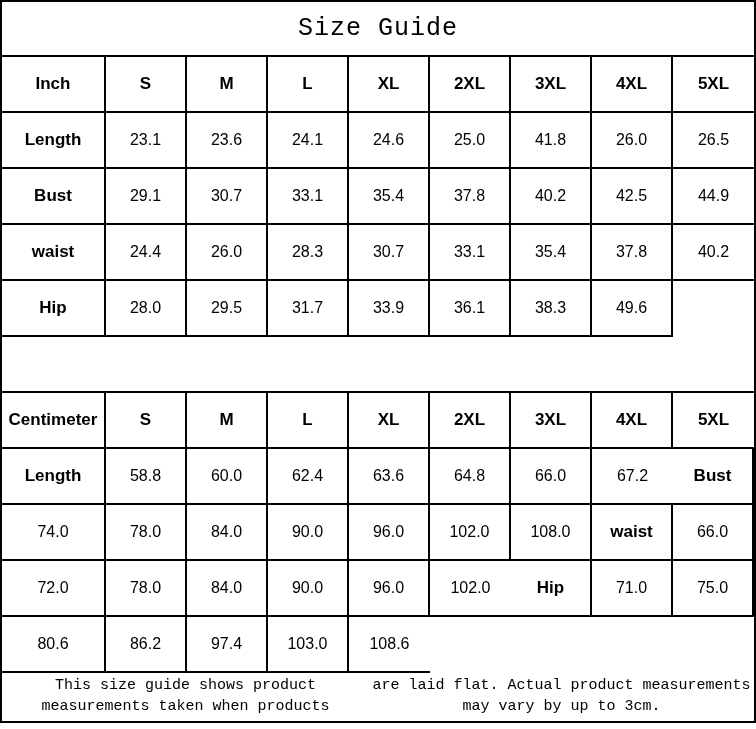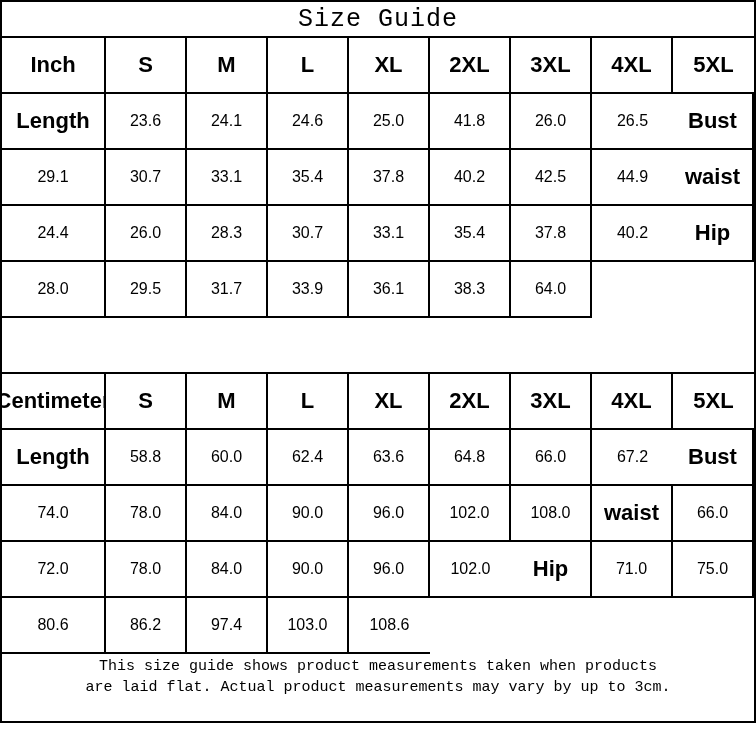--- a/index.html
+++ b/index.html
@@ -11,21 +11,21 @@
     color: #000000;
   }
   .size-guide {
     width: 756px;
     height: 723px;
     border: 2px solid #000000;
     background: #ffffff;
     overflow: hidden;
   }
   .title-row {
-    height: 36px;
+    height: 55px;
     border-bottom: 2px solid #000000;
     display: flex;
     align-items: center;
     justify-content: center;
     font-family: "Liberation Mono", monospace;
     font-size: 25px;
     letter-spacing: 1px;
   }
   .size-table {
     display: grid;
@@ -36,34 +36,34 @@
     border-right: 2px solid #000000;
     border-bottom: 2px solid #000000;
     display: flex;
     align-items: center;
     justify-content: center;
     font-size: 16px;
     background: #ffffff;
   }
   .size-table .cell.bold {
     font-weight: bold;
-    font-size: 22px;
+    font-size: 17px;
   }
   .size-table .cell.col-last {
     border-right: none;
   }
   .gap-row {
     height: 56px;
     border-bottom: 2px solid #000000;
     background: #ffffff;
   }
   .footer-note {
     height: 46px;
     display: flex;
-    flex-direction: column;
+    flex-direction: row;
     align-items: center;
     justify-content: center;
     font-family: "Liberation Mono", monospace;
     font-size: 15px;
     line-height: 21px;
     text-align: center;
   }
 </style>
 </head>
 <body>
@@ -75,20 +75,21 @@
       <div class="cell bold">Inch</div>
       <div class="cell bold">S</div>
       <div class="cell bold">M</div>
       <div class="cell bold">L</div>
       <div class="cell bold">XL</div>
       <div class="cell bold">2XL</div>
       <div class="cell bold">3XL</div>
       <div class="cell bold">4XL</div>
       <div class="cell bold col-last">5XL</div>
       <div class="cell bold">Length</div>
+      <div class="cell">23.1</div>
       <div class="cell">23.6</div>
       <div class="cell">24.1</div>
       <div class="cell">24.6</div>
       <div class="cell">25.0</div>
       <div class="cell">41.8</div>
       <div class="cell">26.0</div>
       <div class="cell col-last">26.5</div>
       <div class="cell bold">Bust</div>
       <div class="cell">29.1</div>
       <div class="cell">30.7</div>
@@ -107,21 +108,21 @@
       <div class="cell">35.4</div>
       <div class="cell">37.8</div>
       <div class="cell col-last">40.2</div>
       <div class="cell bold">Hip</div>
       <div class="cell">28.0</div>
       <div class="cell">29.5</div>
       <div class="cell">31.7</div>
       <div class="cell">33.9</div>
       <div class="cell">36.1</div>
       <div class="cell">38.3</div>
-      <div class="cell">64.0</div>
+      <div class="cell">49.6</div>
     </div>
 
   <div class="gap-row"></div>
 
   <div class="size-table">
       <div class="cell bold">Centimeter</div>
       <div class="cell bold">S</div>
       <div class="cell bold">M</div>
       <div class="cell bold">L</div>
       <div class="cell bold">XL</div>

